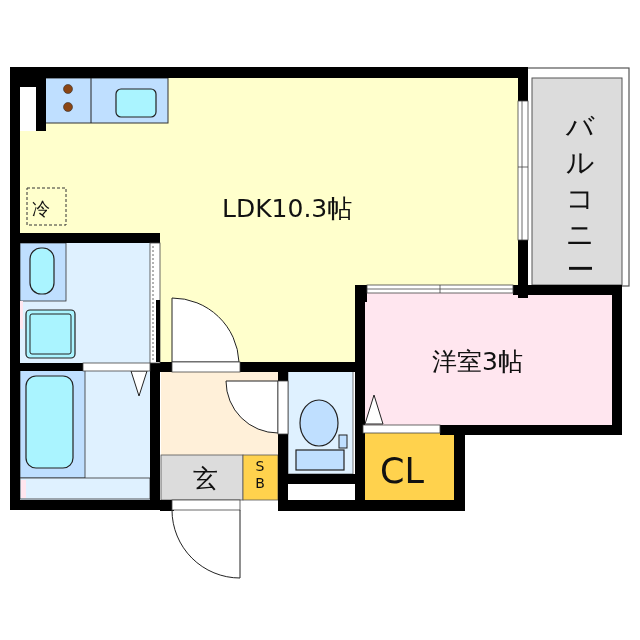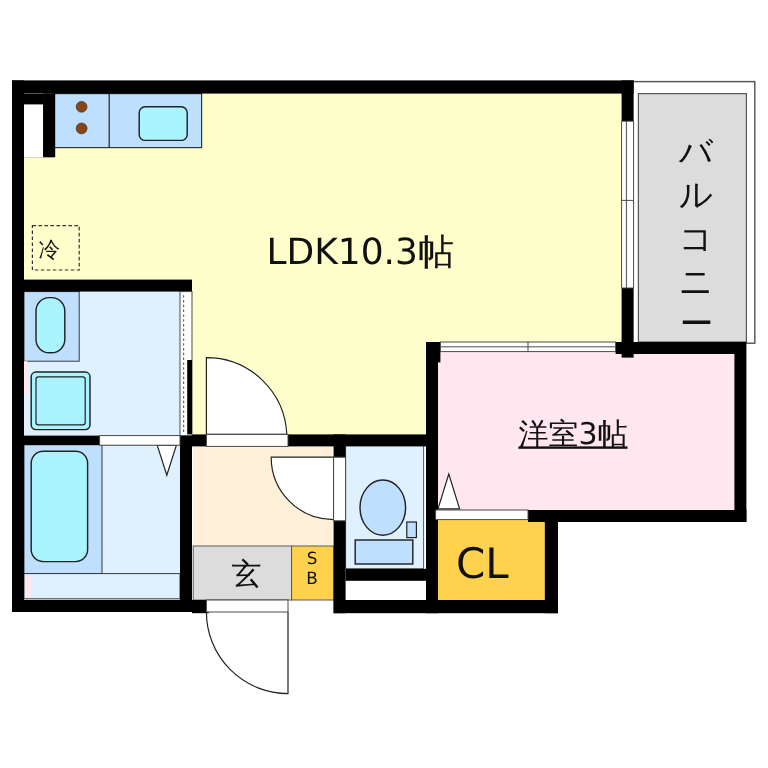--- a/index.html
+++ b/index.html
@@ -1,21 +1,21 @@
 <!DOCTYPE html>
 <html><head>
 <meta charset="utf-8">
 <style>
   html, body { margin:0; padding:0; background:#ffffff; }
   body { width:640px; height:640px; position:relative; overflow:hidden;
          font-family:"DejaVu Sans", "Liberation Sans", sans-serif; }
   #plan { position:absolute; left:0; top:0; width:640px; height:640px; }
   .lbl { position:absolute; color:#111; white-space:nowrap; line-height:1; }
-  .ldk-label { left:222px; top:196px; font-size:30px; letter-spacing:0px; }
-  .west-label { left:432px; top:349px; font-size:25px;text-decoration:underline; }
+  .ldk-label { left:222px; top:196px; font-size:25px; letter-spacing:0px; }
+  .west-label { left:432px; top:349px; font-size:25px; }
   .balcony-label { left:560px; top:110px; font-size:28px; width:40px;
                    display:flex; flex-direction:column; align-items:center; gap:2px; }
   .balcony-label span { display:block; height:34px; line-height:34px; }
   .balcony-label span.long { writing-mode:vertical-rl; }
   .cl-label { left:380px; top:454px; font-size:35px; }
   .genkan-label { left:193px; top:466px; font-size:25px; }
   .sb-label { left:249px; top:458px; font-size:14px; width:22px; text-align:center; line-height:17px; }
   .fridge-label { left:32px; top:200px; font-size:18px; }
 </style>
 </head>

